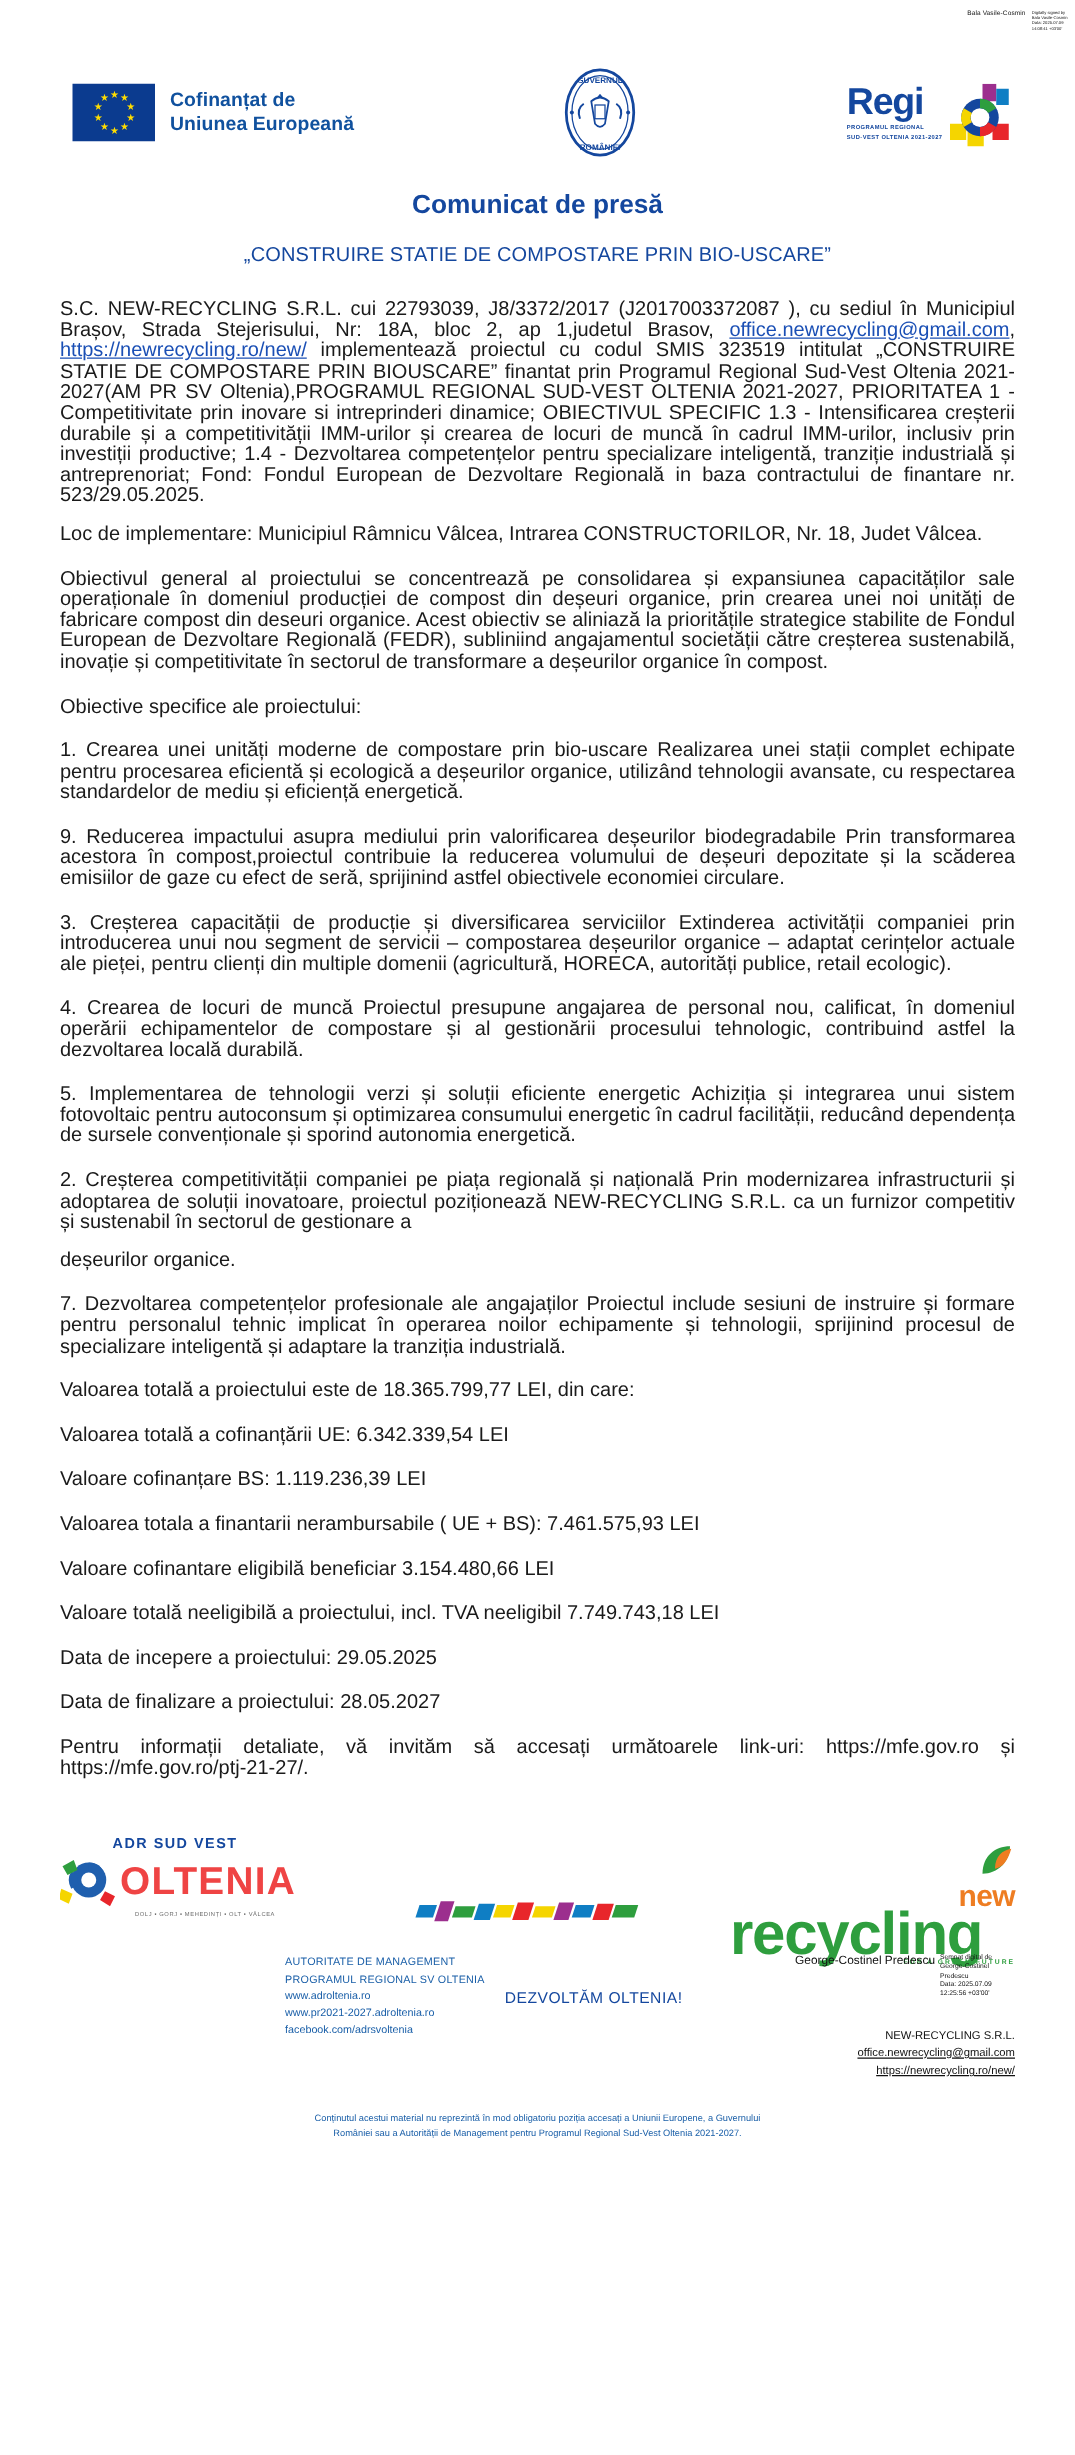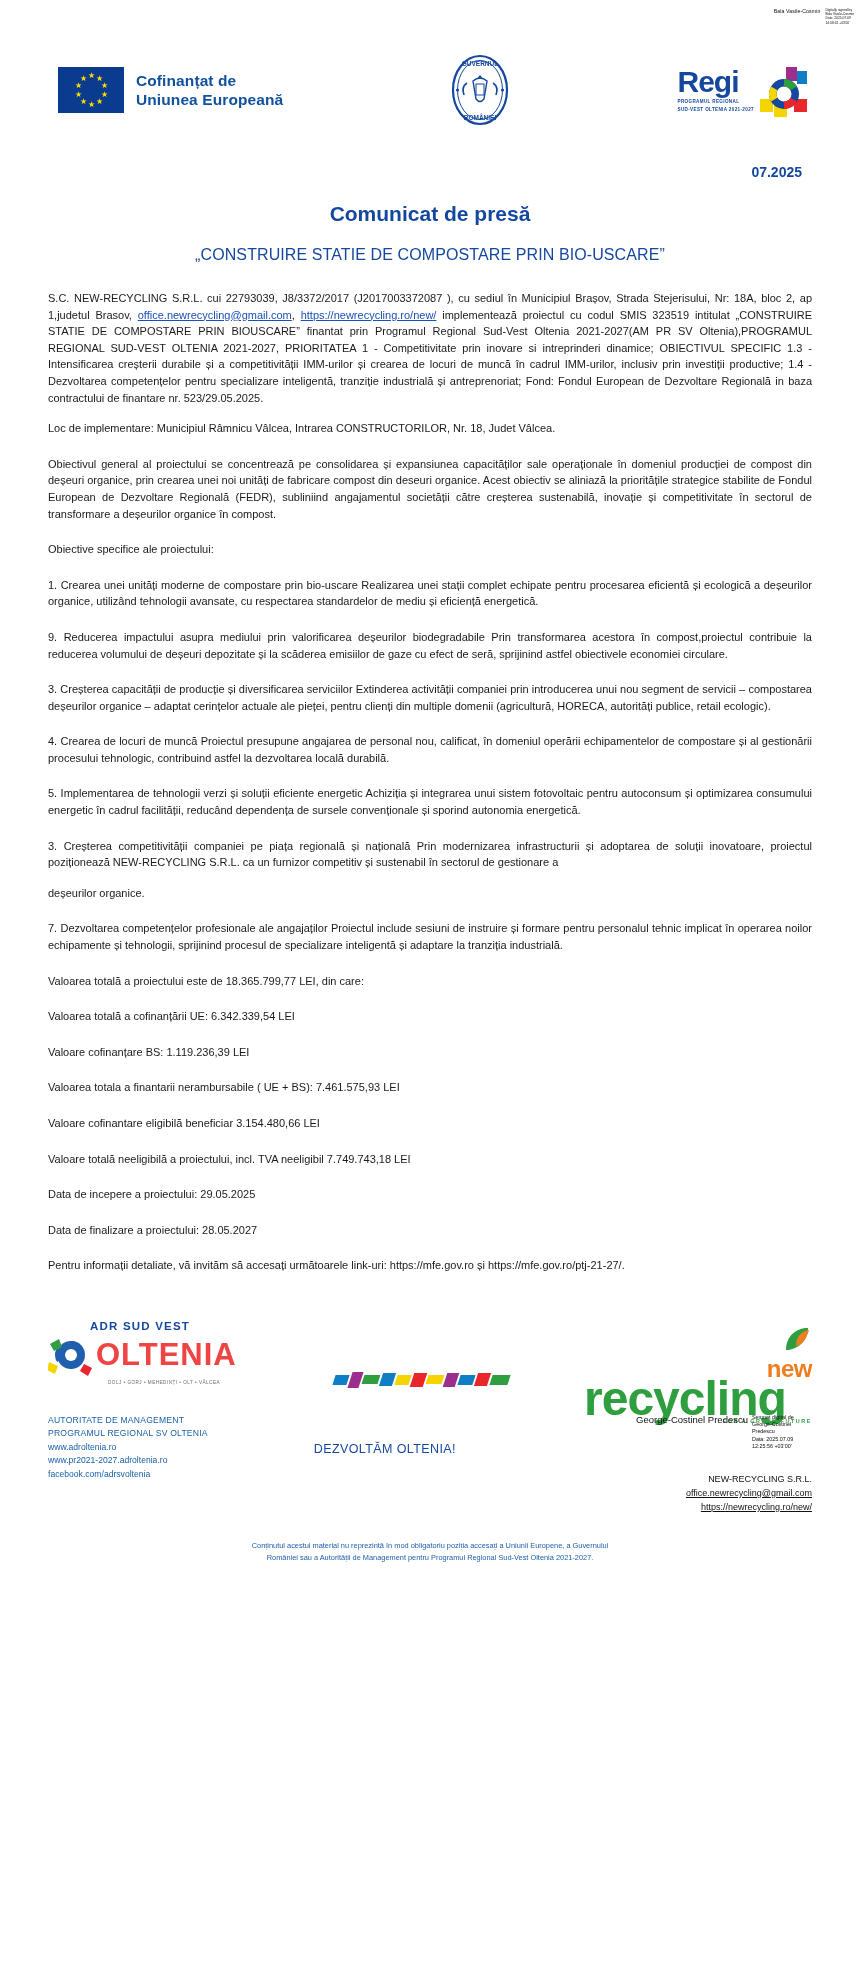--- a/index.html
+++ b/index.html
@@ -99,21 +99,21 @@
     color:#14479e;
     font-size:16px;
     font-weight:normal;
     margin:20px 0 0 0;
     letter-spacing:.1px;
   }
   
   .body-wrap{padding:0 0 0 0;margin-top:26px;}
   p.para{
     text-align:justify;
-    font-size:11px;
+    font-size:16px;
     line-height:16.6px;
     margin:0 0 14px 0;
     color:#1a1a1a;
   }
   p.spaced{margin-bottom:19px;}
   a.doc-link{color:#1a4fb5;text-decoration:underline;}
   
   .footer{
     margin-top:42px;
     position:relative;
@@ -142,21 +142,21 @@
   .newrec-word{
     font-size:48px;font-weight:bold;color:#2e9e3e;line-height:38px;letter-spacing:-1px;
   }
   .newrec-new{
     font-size:24px;font-weight:bold;color:#ee7d22;line-height:22px;letter-spacing:-.5px;
   }
   .newrec-tag{
     font-size:5.4px;color:#2e9e3e;letter-spacing:1.6px;font-weight:bold;text-align:right;
   }
   .footer-cols{
-    display:flex;justify-content:space-between;align-items:flex-start;margin-top:6px;gap:16px;
+    display:flex;justify-content:flex-end;align-items:flex-start;margin-top:6px;gap:16px;
   }
   .am-block{font-size:8.6px;line-height:13.5px;color:#1a5fa8;}
   .am-block .am-head{color:#1a5fa8;letter-spacing:.2px;}
   .slogan{
     color:#14479e;font-size:12.5px;font-weight:normal;letter-spacing:.4px;
     margin-top:28px;
   }
   .sign-col{text-align:right;min-width:250px;position:relative;}
   .sig2{
     display:flex;gap:4px;align-items:flex-start;justify-content:flex-end;
@@ -247,41 +247,40 @@
           <circle cx="28" cy="27" r="15" fill="#14479e"></circle>
           <circle cx="28" cy="27" r="7.5" fill="#fff"></circle>
           <path d="M28 12 a15 15 0 0 1 13 7.5 l-6.5 3.8 a7.5 7.5 0 0 0 -6.5 -3.8z" fill="#2e9e3e"></path>
           <path d="M41 34.5 a15 15 0 0 1 -13 7.5 l0 -7.5 a7.5 7.5 0 0 0 6.5 -3.8z" fill="#e8262b"></path>
           <path d="M15 34.5 a15 15 0 0 1 0 -15 l6.5 3.8 a7.5 7.5 0 0 0 0 7.4z" fill="#f5d500"></path>
         </svg>
       </div>
     </div>
   </div>
 
-  <div class="doc-date">07.2025</div>
 
   <h1 class="doc-title">Comunicat de presă</h1>
   <h2 class="doc-subtitle">„CONSTRUIRE STATIE DE COMPOSTARE PRIN BIO-USCARE”</h2>
 
   <div class="body-wrap">
 
     <p class="para"><span>S.C. NEW-RECYCLING S.R.L. cui 22793039, J8/3372/2017 (J2017003372087 ), cu sediul în Municipiul Brașov, Strada Stejerisului, Nr: 18A, bloc 2, ap 1,judetul Brasov, </span><a class="doc-link" href="#">office.newrecycling@gmail.com</a><span>, </span><a class="doc-link" href="#">https://newrecycling.ro/new/</a><span> implementează proiectul cu codul SMIS 323519 intitulat „CONSTRUIRE STATIE DE COMPOSTARE PRIN BIOUSCARE” finantat prin Programul Regional Sud-Vest Oltenia 2021-2027(AM PR SV Oltenia),PROGRAMUL REGIONAL SUD-VEST OLTENIA 2021-2027, PRIORITATEA 1 - Competitivitate prin inovare si intreprinderi dinamice; OBIECTIVUL SPECIFIC 1.3 - Intensificarea creșterii durabile și a competitivității IMM-urilor și crearea de locuri de muncă în cadrul IMM-urilor, inclusiv prin investiții productive; 1.4 - Dezvoltarea competențelor pentru specializare inteligentă, tranziție industrială și antreprenoriat; Fond: Fondul European de Dezvoltare Regională in baza contractului de finantare nr. 523/29.05.2025.</span></p>
 
     <p class="para spaced">Loc de implementare: Municipiul Râmnicu Vâlcea, Intrarea CONSTRUCTORILOR, Nr. 18, Judet Vâlcea.</p>
 
     <p class="para spaced">Obiectivul general al proiectului se concentrează pe consolidarea și expansiunea capacităților sale operaționale în domeniul producției de compost din deșeuri organice, prin crearea unei noi unități de fabricare compost din deseuri organice. Acest obiectiv se aliniază la prioritățile strategice stabilite de Fondul European de Dezvoltare Regională (FEDR), subliniind angajamentul societății către creșterea sustenabilă, inovație și competitivitate în sectorul de transformare a deșeurilor organice în compost.</p>
 
     <p class="para spaced">Obiective specifice ale proiectului:</p>
 
     <p class="para spaced">1. Crearea unei unități moderne de compostare prin bio-uscare Realizarea unei stații complet echipate pentru procesarea eficientă și ecologică a deșeurilor organice, utilizând tehnologii avansate, cu respectarea standardelor de mediu și eficiență energetică.</p>
     <p class="para spaced">9. Reducerea impactului asupra mediului prin valorificarea deșeurilor biodegradabile Prin transformarea acestora în compost,proiectul contribuie la reducerea volumului de deșeuri depozitate și la scăderea emisiilor de gaze cu efect de seră, sprijinind astfel obiectivele economiei circulare.</p>
     <p class="para spaced">3. Creșterea capacității de producție și diversificarea serviciilor Extinderea activității companiei prin introducerea unui nou segment de servicii – compostarea deșeurilor organice – adaptat cerințelor actuale ale pieței, pentru clienți din multiple domenii (agricultură, HORECA, autorități publice, retail ecologic).</p>
     <p class="para spaced">4. Crearea de locuri de muncă Proiectul presupune angajarea de personal nou, calificat, în domeniul operării echipamentelor de compostare și al gestionării procesului tehnologic, contribuind astfel la dezvoltarea locală durabilă.</p>
     <p class="para spaced">5. Implementarea de tehnologii verzi și soluții eficiente energetic Achiziția și integrarea unui sistem fotovoltaic pentru autoconsum și optimizarea consumului energetic în cadrul facilității, reducând dependența de sursele convenționale și sporind autonomia energetică.</p>
-    <p class="para">3. Creșterea competitivității companiei pe piața regională și națională Prin modernizarea infrastructurii și adoptarea de soluții inovatoare, proiectul poziționează NEW-RECYCLING S.R.L. ca un furnizor competitiv și sustenabil în sectorul de gestionare a</p>
+    <p class="para">2. Creșterea competitivității companiei pe piața regională și națională Prin modernizarea infrastructurii și adoptarea de soluții inovatoare, proiectul poziționează NEW-RECYCLING S.R.L. ca un furnizor competitiv și sustenabil în sectorul de gestionare a</p>
     <p class="para spaced">deșeurilor organice.</p>
     <p class="para spaced">7. Dezvoltarea competențelor profesionale ale angajaților Proiectul include sesiuni de instruire și formare pentru personalul tehnic implicat în operarea noilor echipamente și tehnologii, sprijinind procesul de specializare inteligentă și adaptare la tranziția industrială.</p>
 
     <p class="para spaced">Valoarea totală a proiectului este de 18.365.799,77 LEI, din care:</p>
     <p class="para spaced">Valoarea totală a cofinanțării UE: 6.342.339,54 LEI</p>
     <p class="para spaced">Valoare cofinanțare BS: 1.119.236,39 LEI</p>
     <p class="para spaced">Valoarea totala a finantarii nerambursabile ( UE + BS): 7.461.575,93 LEI</p>
     <p class="para spaced">Valoare cofinantare eligibilă beneficiar 3.154.480,66 LEI</p>
     <p class="para spaced">Valoare totală neeligibilă a proiectului, incl. TVA neeligibil 7.749.743,18 LEI</p>
 

